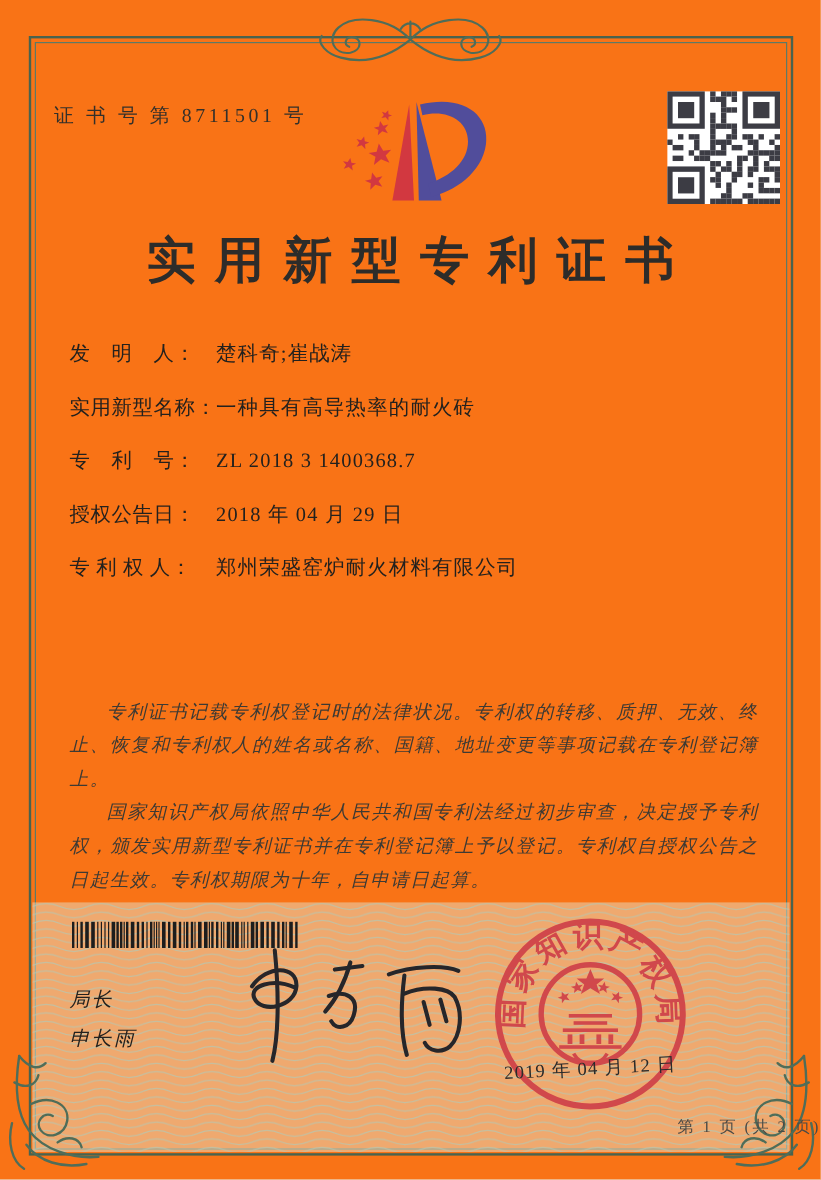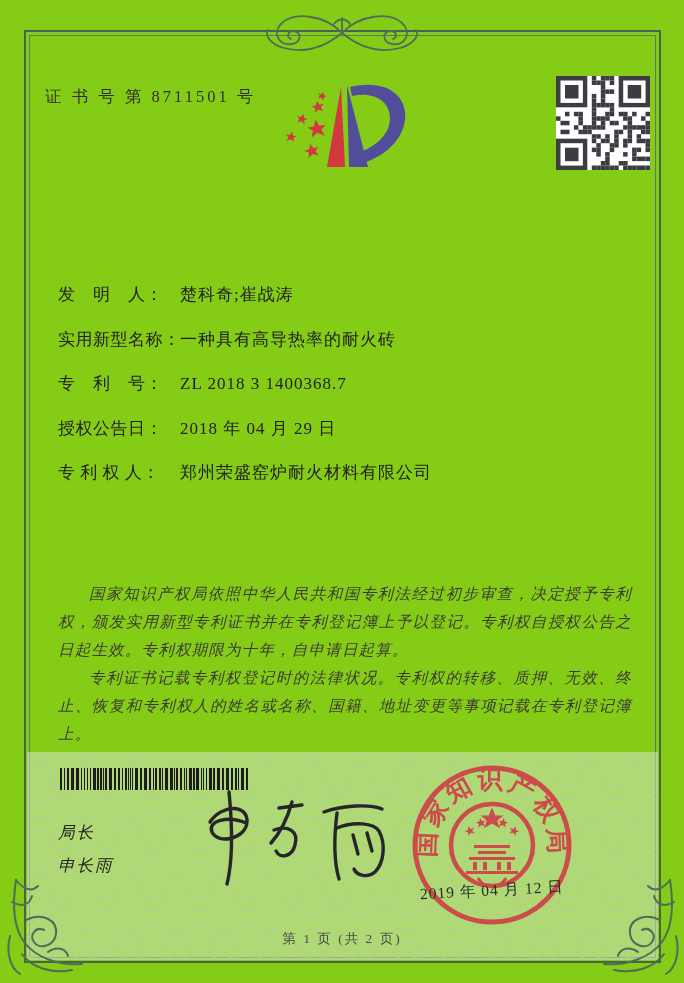--- a/index.html
+++ b/index.html
@@ -1,16 +1,16 @@
 <!DOCTYPE html>
 <html><head>
 <meta charset="utf-8">
 <style>
   html,body{margin:0;padding:0;background:#e8e4d8;}
-  .page{position:relative;width:684px;height:983px;background:#84cc16;overflow:hidden;
+  .page{position:relative;width:684px;height:983px;background:#f97316;overflow:hidden;
         font-family:"Liberation Serif",serif;color:#2f2f2f;}
   
   .border-a{position:absolute;left:24px;top:30px;width:637px;height:933px;box-sizing:border-box;
             border:2.5px solid #48634f;}
   .border-b{position:absolute;left:29px;top:35px;width:627px;height:923px;box-sizing:border-box;
             border:1px solid #5d7a66;}
   
   .band{position:absolute;left:27px;top:752px;width:631px;height:208px;
         background:rgba(226,234,219,0.45);}
   .band svg{display:block;}
@@ -27,21 +27,21 @@
   .paras{position:absolute;left:58px;top:580px;width:574px;font-size:15.5px;line-height:28px;
          color:#3d3a34;text-align:justify;font-style:italic;letter-spacing:1.2px;}
   .paras p{margin:0;text-indent:2em;}
   .barcode{position:absolute;left:60px;top:768px;}
   .signer{position:absolute;left:58px;top:816px;font-size:16.5px;color:#23211e;line-height:33px;
           letter-spacing:2px;font-style:italic;}
   .signature{position:absolute;left:158px;top:782px;}
   .seal{position:absolute;left:404px;top:757px;opacity:.92;}
   .seal-date{position:absolute;left:420px;top:880px;width:160px;font-size:15.5px;color:#2b2b2b;
              letter-spacing:1px;transform:rotate(-3deg);white-space:nowrap;}
-  .footer{position:absolute;left:0;right:0;top:930px;text-align:center;font-size:13.5px;
+  .footer{position:absolute;left:0;right:0;top:930px;text-align:right;font-size:13.5px;
           color:#4a4a46;letter-spacing:2px;}
   .orn-top{position:absolute;left:250px;top:6px;}
   .orn-bl{position:absolute;left:2px;top:876px;}
   .orn-br{position:absolute;left:602px;top:876px;transform:scaleX(-1);}
 </style>
 </head>
 <body>
 
 <div class="page">
 
@@ -247,20 +247,21 @@
           <rect x="67.1" y="89.5" width="4.5" height="4.5"></rect>
           <rect x="71.6" y="89.5" width="4.5" height="4.5"></rect>
           <rect x="76.1" y="89.5" width="4.5" height="4.5"></rect>
           <rect x="80.6" y="89.5" width="4.5" height="4.5"></rect>
           <rect x="85.0" y="89.5" width="4.5" height="4.5"></rect>
           <rect x="89.5" y="89.5" width="4.5" height="4.5"></rect>
         </g>
     </g>
   </svg>
 
+  <div class="title">实用新型专利证书</div>
 
   <div class="fields">
     <div class="frow">
       <span class="flabel">发　明　人：</span><span class="fvalue">楚科奇;崔战涛</span>
     </div>
     <div class="frow">
       <span class="flabel">实用新型名称：</span><span class="fvalue">一种具有高导热率的耐火砖</span>
     </div>
     <div class="frow">
       <span class="flabel">专　利　号：</span><span class="fvalue">ZL 2018 3 1400368.7</span>
@@ -269,22 +270,22 @@
       <span class="flabel">授权公告日：</span><span class="fvalue">2018 年 04 月 29 日</span>
     </div>
     <div class="frow">
       <span class="flabel">专 利 权 人：</span><span class="fvalue">郑州荣盛窑炉耐火材料有限公司</span>
     </div>
     <div class="frow">
     </div>
   </div>
 
   <div class="paras">
+    <p>专利证书记载专利权登记时的法律状况。专利权的转移、质押、无效、终止、恢复和专利权人的姓名或名称、国籍、地址变更等事项记载在专利登记簿上。</p>
     <p>国家知识产权局依照中华人民共和国专利法经过初步审查，决定授予专利权，颁发实用新型专利证书并在专利登记簿上予以登记。专利权自授权公告之日起生效。专利权期限为十年，自申请日起算。</p>
-    <p>专利证书记载专利权登记时的法律状况。专利权的转移、质押、无效、终止、恢复和专利权人的姓名或名称、国籍、地址变更等事项记载在专利登记簿上。</p>
   </div>
 
   <svg class="barcode" width="190" height="22" viewBox="0 0 190 22">
     <g id="barcode-bars" fill="#1d1d1d">
         <rect x="0" y="0" width="2" height="22"></rect>
         <rect x="4" y="0" width="1" height="22"></rect>
         <rect x="7" y="0" width="2" height="22"></rect>
         <rect x="11" y="0" width="3" height="22"></rect>
         <rect x="16" y="0" width="3" height="22"></rect>
         <rect x="21" y="0" width="1" height="22"></rect>

